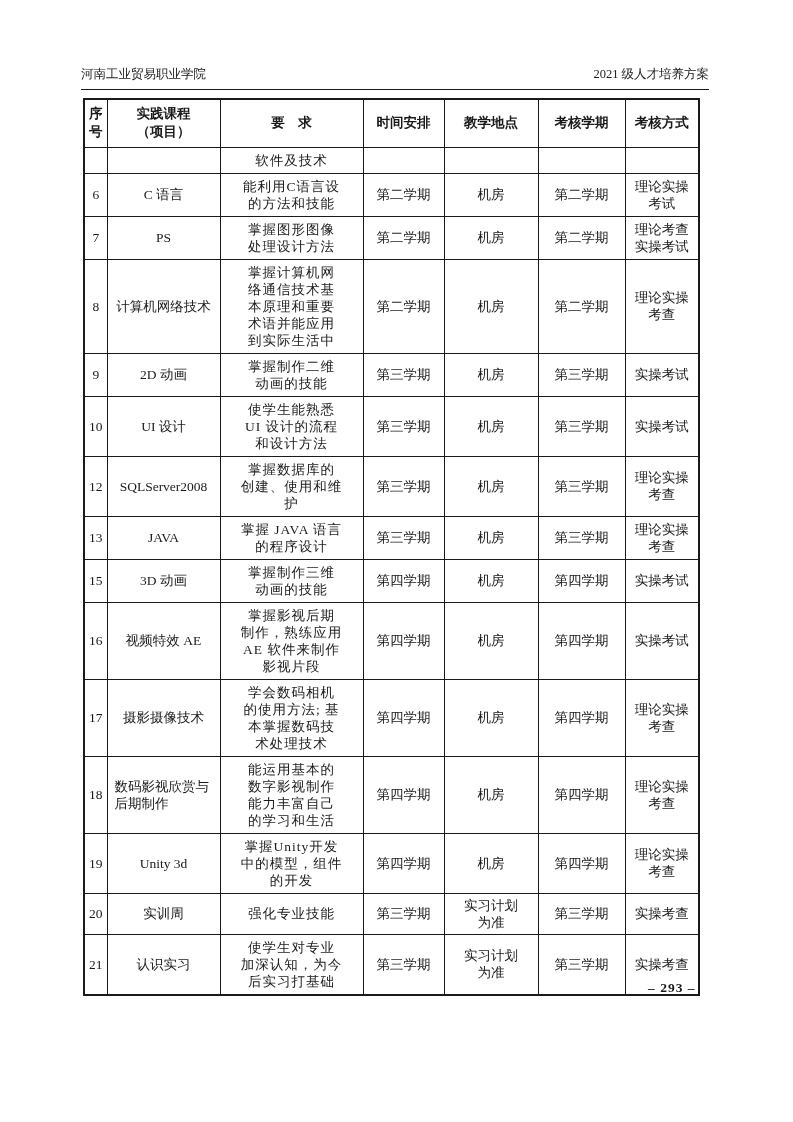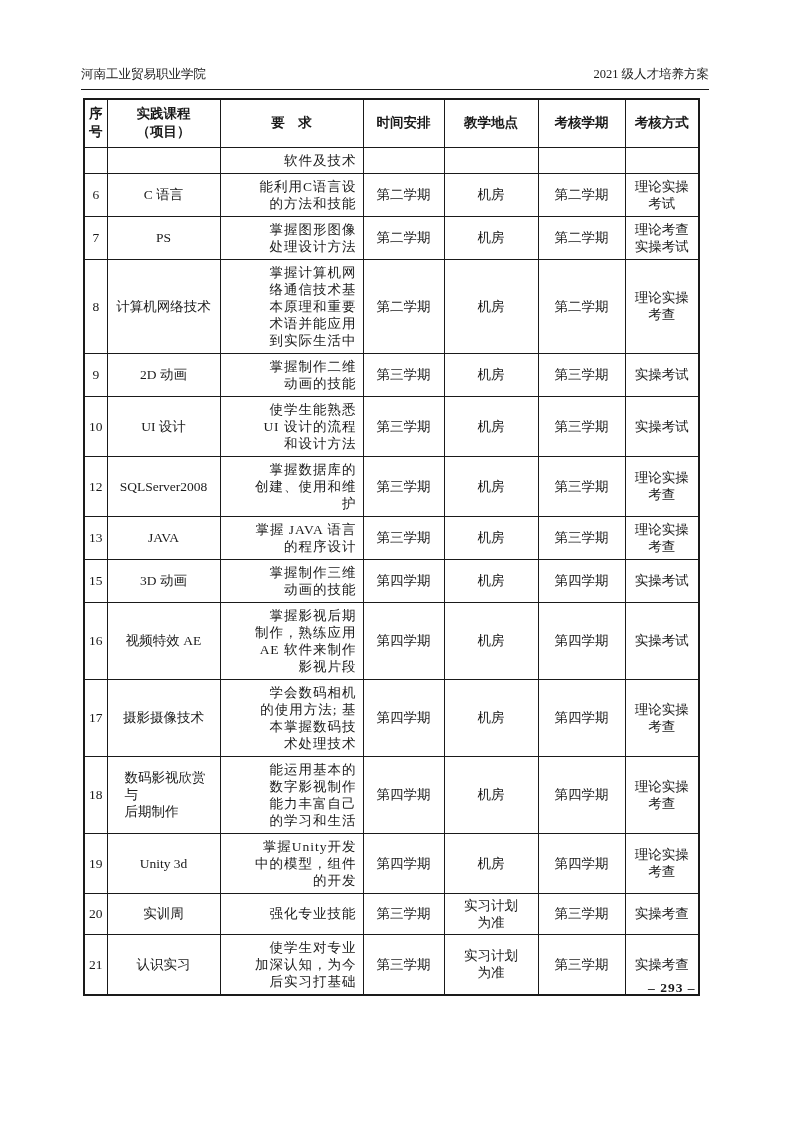--- a/index.html
+++ b/index.html
@@ -42,26 +42,26 @@
     text-align: center;
     font-size: 13.5px;
     line-height: 17px;
     padding: 3px 3px;
     overflow: hidden;
     box-sizing: border-box;
   }
   .courses-table thead tr { height: 48px; }
   .courses-table th { font-weight: bold; font-size: 13.5px; line-height: 18px; padding: 2px 1px; }
   .courses-table td[data-field="req"] {
-    text-align: right;
+    text-align: center;
     padding: 4px 6px;
     letter-spacing: 1px;
   }
   .courses-table td[data-field="no"] { padding: 3px 0; }
-  .courses-table td.left-align { text-align: left; padding-left: 17px; }
+  .courses-table td.left-align { text-align: left; padding-left: 7px; }
   .page-footer {
     position: absolute;
     left: 648px;
     top: 980px;
     font-size: 13.5px;
     letter-spacing: 1px;
     font-weight: bold;
   }
 </style>
 </head>

